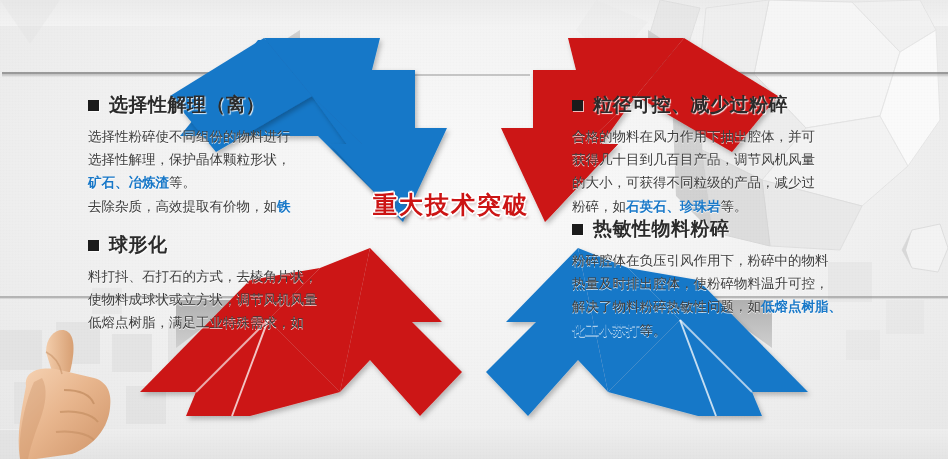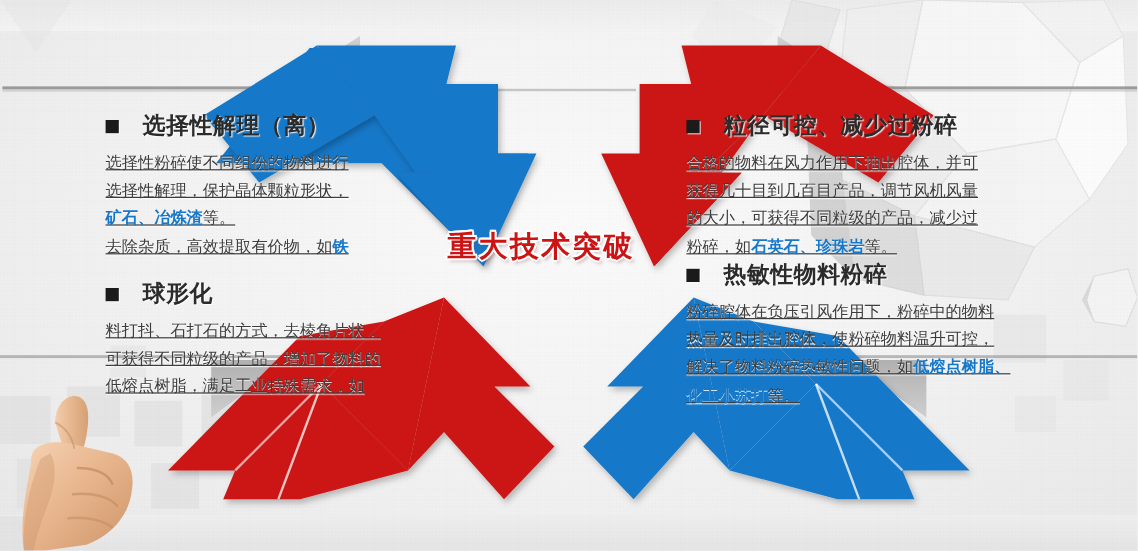--- a/index.html
+++ b/index.html
@@ -27,37 +27,36 @@
   }
   .botstrip{
     position:absolute;left:0;bottom:0;width:948px;height:30px;
     background:linear-gradient(0deg,#e4e4e4 0%,#eeeeee 100%);
   }
   .sq{position:absolute;background:#e2e2e2;opacity:.85;}
 
   
   .block{position:absolute;}
   .blk-head{
-    display:flex;align-items:center;gap:20px;
+    display:flex;align-items:center;gap:10px;
     margin-bottom:7px;
   }
   .bullet{
     width:11px;height:11px;background:#1b1b1b;flex:0 0 auto;
     box-shadow:1px 1px 0 rgba(255,255,255,.7);
   }
   .head-text{
     font-size:19px;font-weight:bold;color:#2b2b2b;
     letter-spacing:.5px;
     text-shadow:1px 1px 1px rgba(255,255,255,.9);
     white-space:nowrap;
   }
   .body-text{
     font-size:13.5px;line-height:1.72;color:#3d3d3d;
     text-shadow:0 1px 0 rgba(255,255,255,.8);
-    text-decoration:underline;
   }
   .hl{color:#1878c8;font-weight:bold;}
 
   
   #center-title{
     position:absolute;left:326px;top:189px;width:250px;
     text-align:center;
     font-size:24px;font-weight:bold;letter-spacing:2px;
     color:#cc1414;
     -webkit-text-stroke:0px;
@@ -272,21 +271,21 @@
     </div>
   </div>
 
   <div class="block" style="left:88px;top:232px;width:290px;">
     <div class="blk-head">
       <span class="bullet"></span>
       <span class="head-text">球形化</span>
     </div>
     <div class="body-text">
       <div><span>料打抖、石打石的方式，去棱角片状，</span></div>
-      <div><span>可获得不同粒级的产品，增加了物料的</span></div>
+      <div><span>使物料成球状或立方状，调节风机风量</span></div>
       <div><span>低熔点树脂，满足工业特殊需求，如</span></div>
     </div>
   </div>
 
   <div class="block" style="left:572px;top:92px;width:310px;">
     <div class="blk-head">
       <span class="bullet"></span>
       <span class="head-text">粒径可控、减少过粉碎</span>
     </div>
     <div class="body-text">

